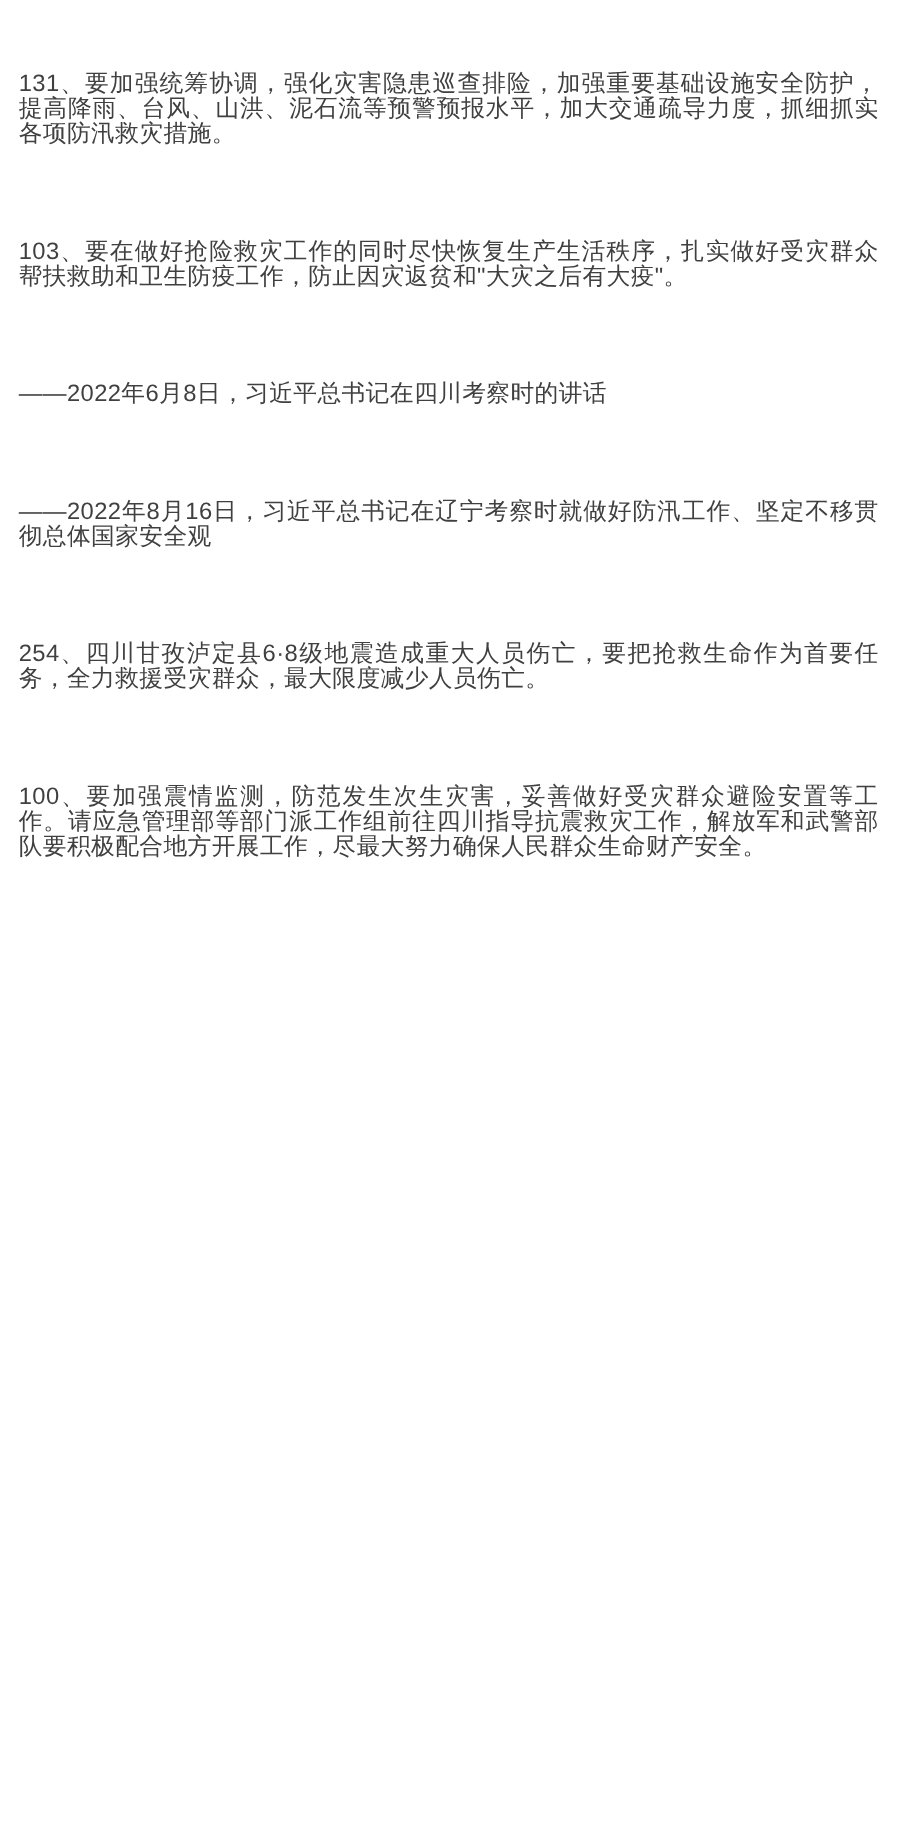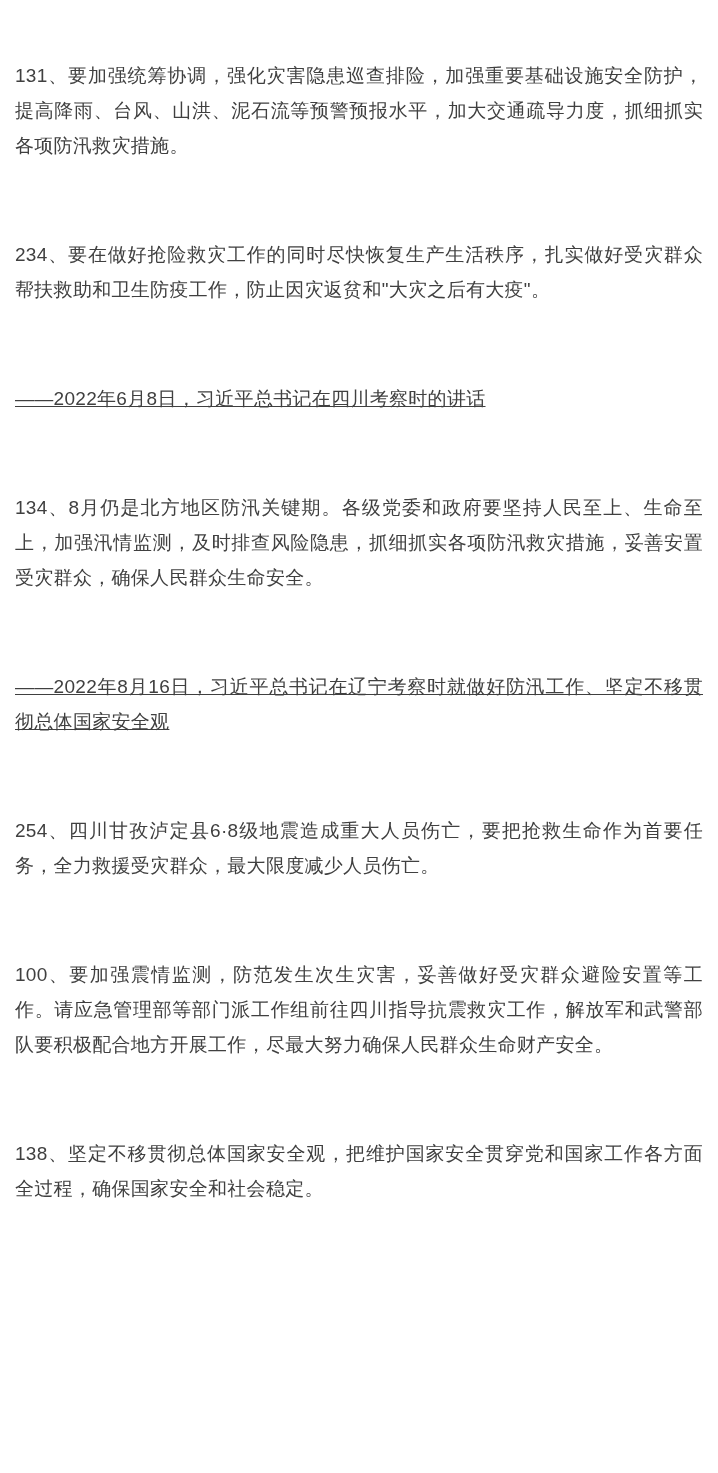--- a/index.html
+++ b/index.html
@@ -14,40 +14,37 @@
     -webkit-font-smoothing: antialiased;
   }
   .article {
     box-sizing: border-box;
     width: 718px;
     padding: 58px 15px 0 15px;
   }
   .article p {
     margin: 0 0 74px 0;
     font-size: 19px;
-    line-height: 35px;
+    line-height: 20px;
     color: #404040;
     text-align: justify;
     letter-spacing: 0.3px;
     word-break: break-all;
   }
   .article p:last-child {
     margin-bottom: 0;
   }
   .article p.attribution {
     
     color: #404040;
-    text-decoration: underline;
   }
 </style>
 </head>
 <body>
 
 <article class="article">
   <p>131、要加强统筹协调，强化灾害隐患巡查排险，加强重要基础设施安全防护，提高降雨、台风、山洪、泥石流等预警预报水平，加大交通疏导力度，抓细抓实各项防汛救灾措施。</p>
-  <p>234、要在做好抢险救灾工作的同时尽快恢复生产生活秩序，扎实做好受灾群众帮扶救助和卫生防疫工作，防止因灾返贫和"大灾之后有大疫"。</p>
+  <p>103、要在做好抢险救灾工作的同时尽快恢复生产生活秩序，扎实做好受灾群众帮扶救助和卫生防疫工作，防止因灾返贫和"大灾之后有大疫"。</p>
   <p class="attribution">——2022年6月8日，习近平总书记在四川考察时的讲话</p>
-  <p>134、8月仍是北方地区防汛关键期。各级党委和政府要坚持人民至上、生命至上，加强汛情监测，及时排查风险隐患，抓细抓实各项防汛救灾措施，妥善安置受灾群众，确保人民群众生命安全。</p>
   <p class="attribution">——2022年8月16日，习近平总书记在辽宁考察时就做好防汛工作、坚定不移贯彻总体国家安全观</p>
   <p>254、四川甘孜泸定县6·8级地震造成重大人员伤亡，要把抢救生命作为首要任务，全力救援受灾群众，最大限度减少人员伤亡。</p>
   <p>100、要加强震情监测，防范发生次生灾害，妥善做好受灾群众避险安置等工作。请应急管理部等部门派工作组前往四川指导抗震救灾工作，解放军和武警部队要积极配合地方开展工作，尽最大努力确保人民群众生命财产安全。</p>
-  <p>138、坚定不移贯彻总体国家安全观，把维护国家安全贯穿党和国家工作各方面全过程，确保国家安全和社会稳定。</p>
 </article>
 
 </body></html>

